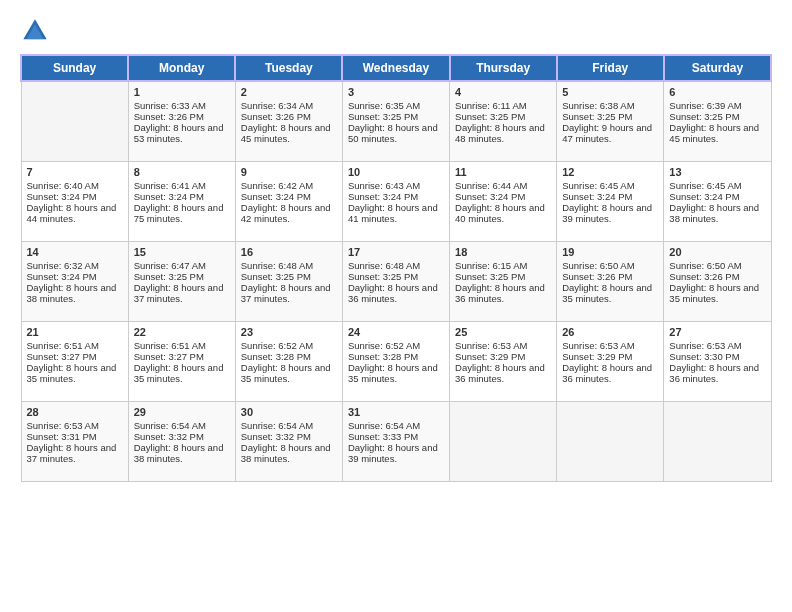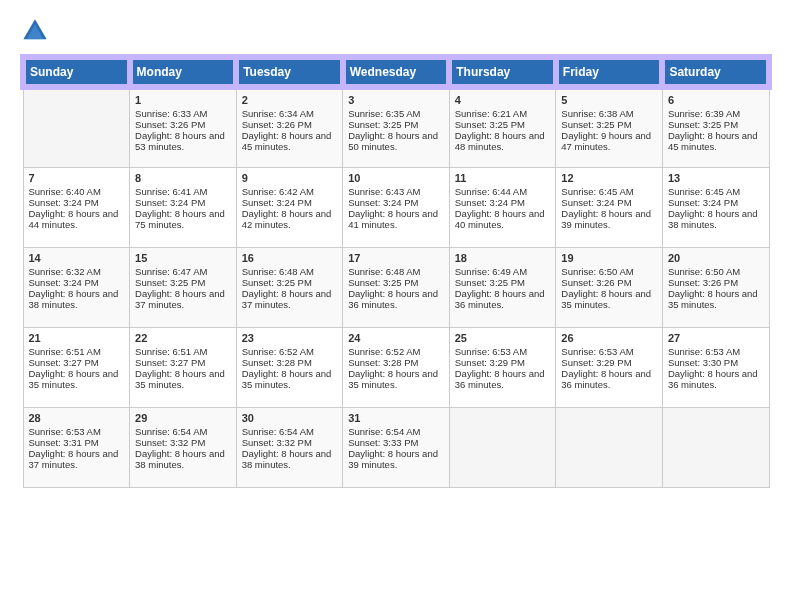--- a/index.html
+++ b/index.html
@@ -62,22 +62,22 @@
       width: 100%;
       border-collapse: collapse;
       table-layout: fixed;
     }
     thead tr th {
       background: #2a6db5;
       color: #fff;
       font-size: 12px;
       font-weight: bold;
       padding: 5px 4px;
-      text-align: left;
-      border: 6px solid #c4b5fd;
+      text-align: center;
+      border: 2px solid #c4b5fd;
     }
     tbody tr td {
       vertical-align: top;
       border: 1px solid #ccc;
       padding: 4px 5px;
       font-size: 9.5px;
       color: #333;
       height: 80px;
       background: #fff;
     }
@@ -126,39 +126,39 @@
           <th>Friday</th>
           <th>Saturday</th>
         </tr>
     </thead>
     <tbody id="calendar-body">
     <tr>
           <td class="empty-cell"></td>
           <td><span class="day-num">1</span><span>Sunrise: 6:33 AM</span><br><span>Sunset: 3:26 PM</span><br><span>Daylight: 8 hours and 53 minutes.</span></td>
           <td><span class="day-num">2</span><span>Sunrise: 6:34 AM</span><br><span>Sunset: 3:26 PM</span><br><span>Daylight: 8 hours and 45 minutes.</span></td>
           <td><span class="day-num">3</span><span>Sunrise: 6:35 AM</span><br><span>Sunset: 3:25 PM</span><br><span>Daylight: 8 hours and 50 minutes.</span></td>
-          <td><span class="day-num">4</span><span>Sunrise: 6:21 AM</span><br><span>Sunset: 3:25 PM</span><br><span>Daylight: 8 hours and 48 minutes.</span></td>
+          <td><span class="day-num">4</span><span>Sunrise: 6:11 AM</span><br><span>Sunset: 3:25 PM</span><br><span>Daylight: 8 hours and 48 minutes.</span></td>
           <td><span class="day-num">5</span><span>Sunrise: 6:38 AM</span><br><span>Sunset: 3:25 PM</span><br><span>Daylight: 9 hours and 47 minutes.</span></td>
           <td><span class="day-num">6</span><span>Sunrise: 6:39 AM</span><br><span>Sunset: 3:25 PM</span><br><span>Daylight: 8 hours and 45 minutes.</span></td>
         </tr>
         <tr>
           <td><span class="day-num">7</span><span>Sunrise: 6:40 AM</span><br><span>Sunset: 3:24 PM</span><br><span>Daylight: 8 hours and 44 minutes.</span></td>
           <td><span class="day-num">8</span><span>Sunrise: 6:41 AM</span><br><span>Sunset: 3:24 PM</span><br><span>Daylight: 8 hours and 75 minutes.</span></td>
           <td><span class="day-num">9</span><span>Sunrise: 6:42 AM</span><br><span>Sunset: 3:24 PM</span><br><span>Daylight: 8 hours and 42 minutes.</span></td>
           <td><span class="day-num">10</span><span>Sunrise: 6:43 AM</span><br><span>Sunset: 3:24 PM</span><br><span>Daylight: 8 hours and 41 minutes.</span></td>
           <td><span class="day-num">11</span><span>Sunrise: 6:44 AM</span><br><span>Sunset: 3:24 PM</span><br><span>Daylight: 8 hours and 40 minutes.</span></td>
           <td><span class="day-num">12</span><span>Sunrise: 6:45 AM</span><br><span>Sunset: 3:24 PM</span><br><span>Daylight: 8 hours and 39 minutes.</span></td>
           <td><span class="day-num">13</span><span>Sunrise: 6:45 AM</span><br><span>Sunset: 3:24 PM</span><br><span>Daylight: 8 hours and 38 minutes.</span></td>
         </tr>
         <tr>
           <td><span class="day-num">14</span><span>Sunrise: 6:32 AM</span><br><span>Sunset: 3:24 PM</span><br><span>Daylight: 8 hours and 38 minutes.</span></td>
           <td><span class="day-num">15</span><span>Sunrise: 6:47 AM</span><br><span>Sunset: 3:25 PM</span><br><span>Daylight: 8 hours and 37 minutes.</span></td>
           <td><span class="day-num">16</span><span>Sunrise: 6:48 AM</span><br><span>Sunset: 3:25 PM</span><br><span>Daylight: 8 hours and 37 minutes.</span></td>
           <td><span class="day-num">17</span><span>Sunrise: 6:48 AM</span><br><span>Sunset: 3:25 PM</span><br><span>Daylight: 8 hours and 36 minutes.</span></td>
-          <td><span class="day-num">18</span><span>Sunrise: 6:49 AM</span><br><span>Sunset: 3:25 PM</span><br><span>Daylight: 8 hours and 36 minutes.</span></td>
+          <td><span class="day-num">18</span><span>Sunrise: 6:15 AM</span><br><span>Sunset: 3:25 PM</span><br><span>Daylight: 8 hours and 36 minutes.</span></td>
           <td><span class="day-num">19</span><span>Sunrise: 6:50 AM</span><br><span>Sunset: 3:26 PM</span><br><span>Daylight: 8 hours and 35 minutes.</span></td>
           <td><span class="day-num">20</span><span>Sunrise: 6:50 AM</span><br><span>Sunset: 3:26 PM</span><br><span>Daylight: 8 hours and 35 minutes.</span></td>
         </tr>
         <tr>
           <td><span class="day-num">21</span><span>Sunrise: 6:51 AM</span><br><span>Sunset: 3:27 PM</span><br><span>Daylight: 8 hours and 35 minutes.</span></td>
           <td><span class="day-num">22</span><span>Sunrise: 6:51 AM</span><br><span>Sunset: 3:27 PM</span><br><span>Daylight: 8 hours and 35 minutes.</span></td>
           <td><span class="day-num">23</span><span>Sunrise: 6:52 AM</span><br><span>Sunset: 3:28 PM</span><br><span>Daylight: 8 hours and 35 minutes.</span></td>
           <td><span class="day-num">24</span><span>Sunrise: 6:52 AM</span><br><span>Sunset: 3:28 PM</span><br><span>Daylight: 8 hours and 35 minutes.</span></td>
           <td><span class="day-num">25</span><span>Sunrise: 6:53 AM</span><br><span>Sunset: 3:29 PM</span><br><span>Daylight: 8 hours and 36 minutes.</span></td>
           <td><span class="day-num">26</span><span>Sunrise: 6:53 AM</span><br><span>Sunset: 3:29 PM</span><br><span>Daylight: 8 hours and 36 minutes.</span></td>

